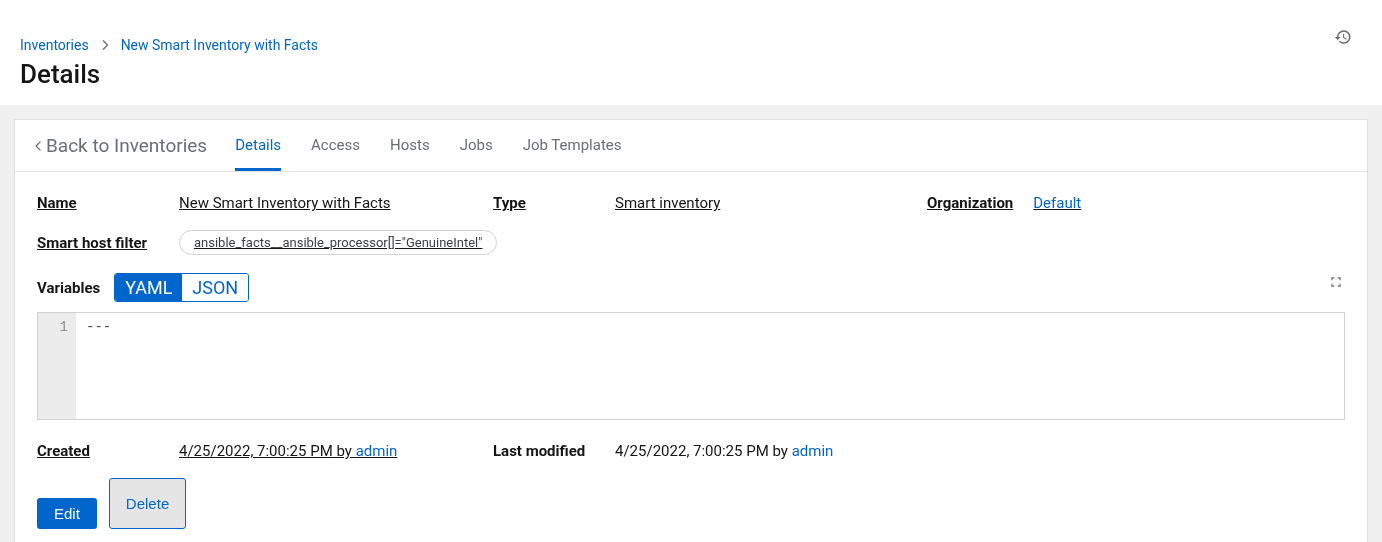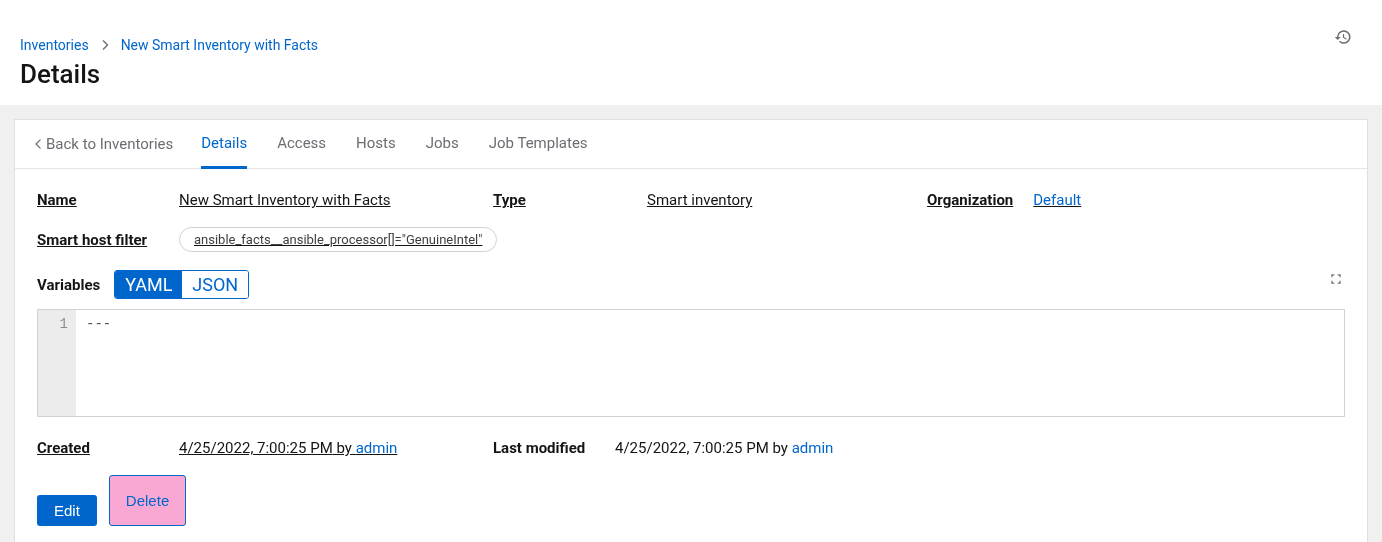--- a/index.html
+++ b/index.html
@@ -48,21 +48,21 @@
       display: flex;
       align-items: center;
       border-bottom: 1px solid #e5e5e5;
       padding: 0 20px;
     }
     .back-link {
       display: flex;
       align-items: center;
       gap: 4px;
       color: #6a6e73;
-      font-size: 15px;
+      font-size: 19px;
       padding: 14px 0;
       margin-right: 28px;
       cursor: pointer;
     }
     .tab {
       padding: 14px 0;
       margin-right: 30px;
       color: #6a6e73;
       cursor: pointer;
       border-bottom: 3px solid transparent;
@@ -147,21 +147,21 @@
 
     .actions { display: flex; gap: 12px; }
     .btn {
       padding: 6px 16px;
       font-size: 15px;
       border-radius: 3px;
       cursor: pointer;
       border: 1px solid transparent;
     }
     .btn-primary { background: #0066cc; color: #fff; margin-top: 20px; }
-    .btn-secondary { background: #f9a8d4; color: #0066cc; border-color: #0066cc; text-align: right; }
+    .btn-secondary { background: #e5e5e5; color: #0066cc; border-color: #0066cc; text-align: right; }
   </style>
 </head>
 <body>
 
 <div class="page-header">
   <div class="breadcrumbs">
     <a href="#">Inventories</a>
     <span class="sep">
       <svg width="8" height="10" viewBox="0 0 8 12" fill="none">
           <path d="M2 1l5 5-5 5" stroke="#6a6e73" stroke-width="1.6" stroke-linecap="round" stroke-linejoin="round"></path>
@@ -194,21 +194,21 @@
       <div class="tab">Job Templates</div>
     </div>
 
     <div class="card-body">
 
       <div class="detail-row">
         <div class="detail-group" style="width:456px;">
           <div class="detail-label" style="width:142px;">Name</div>
           <div class="detail-value">New Smart Inventory with Facts</div>
         </div>
-        <div class="detail-group" style="width:434px;gap:32px;">
+        <div class="detail-group" style="width:434px;">
           <div class="detail-label" style="width:122px;">Type</div>
           <div class="detail-value">Smart inventory</div>
         </div>
         <div class="detail-group">
           <div class="detail-label" style="margin-right:20px;">Organization</div>
           <a href="#" class="link">Default</a>
         </div>
       </div>
 
       <div class="detail-row" style="align-items:center;">

